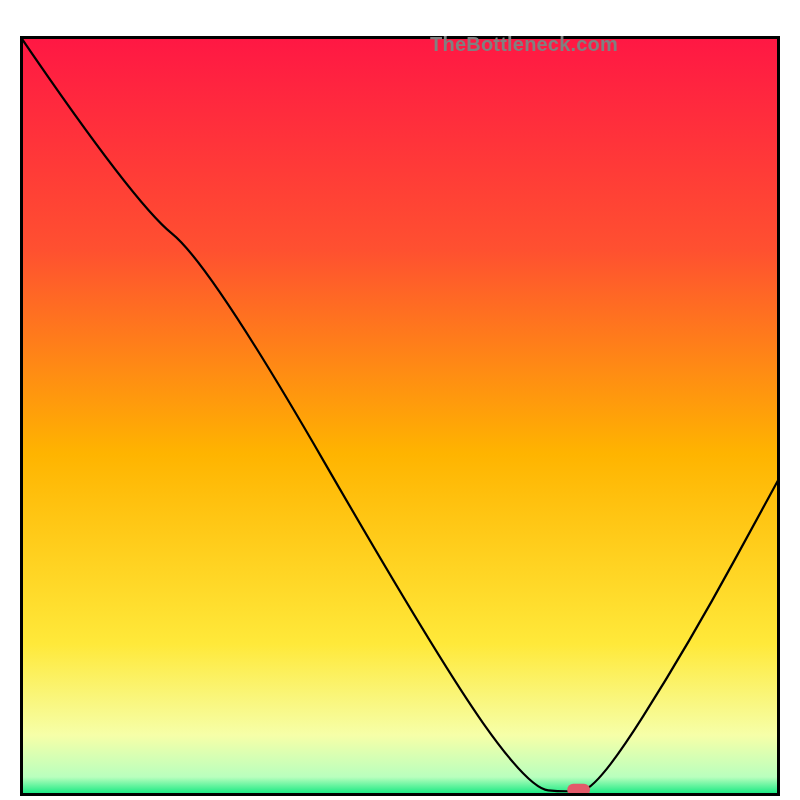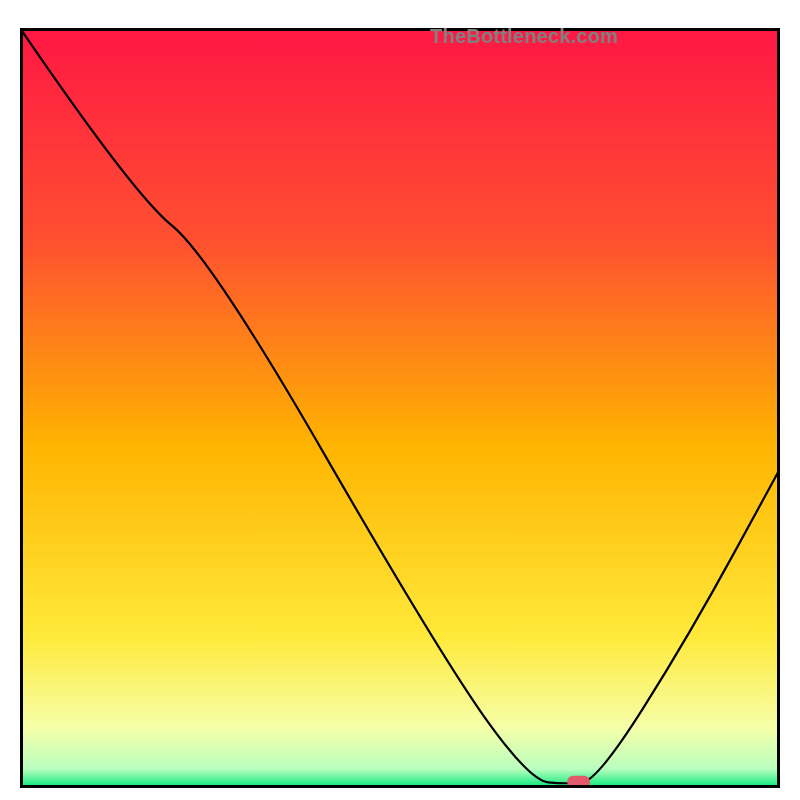--- a/index.html
+++ b/index.html
@@ -1,17 +1,17 @@
 <!DOCTYPE html>
 <html><head>
 <meta charset="utf-8">
 <style>
   html,body{margin:0;padding:0;width:800px;height:800px;overflow:hidden;background:#fff;font-family:Arial,Helvetica,sans-serif}
   .frame{position:absolute;left:0;top:0;width:800px;height:800px}
-  .plot{position:absolute;left:20px;top:28px;width:604px;height:760px}
+  .plot{position:absolute;left:20px;top:36px;width:604px;height:760px}
   .watermark{position:absolute;top:-3px;right:6px;font-size:20px;font-weight:bold;color:#808080;letter-spacing:0.2px}
   svg{display:block}
 </style>
 </head>
 <body>
 
 <div class="frame">
   <div class="plot">
     <div class="watermark">TheBottleneck.com</div>
     <svg id="chart-svg" width="760" height="760" viewBox="0 0 760 760">

